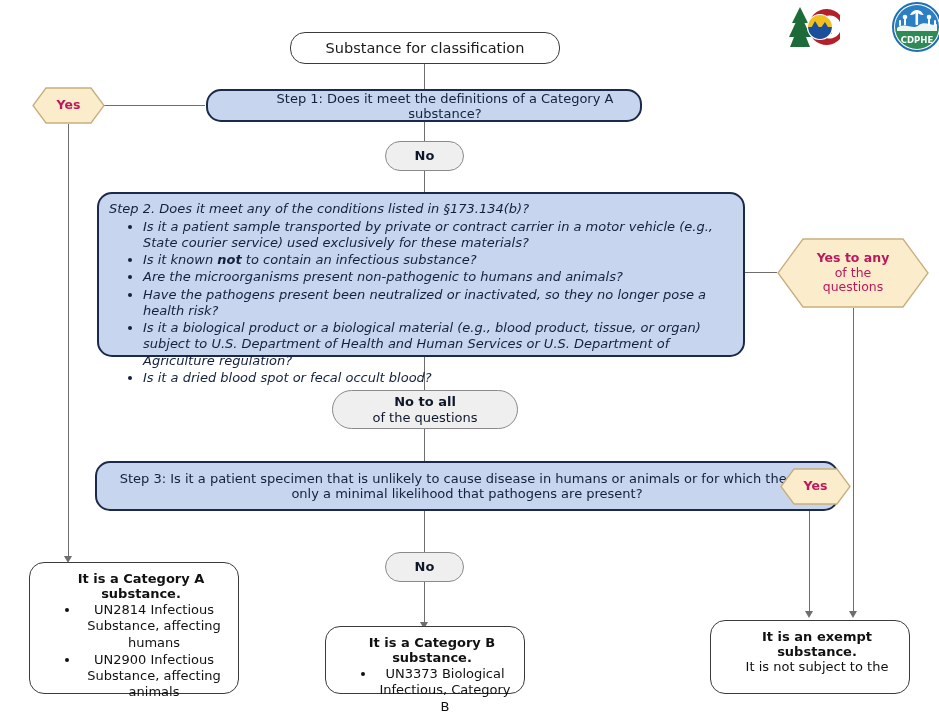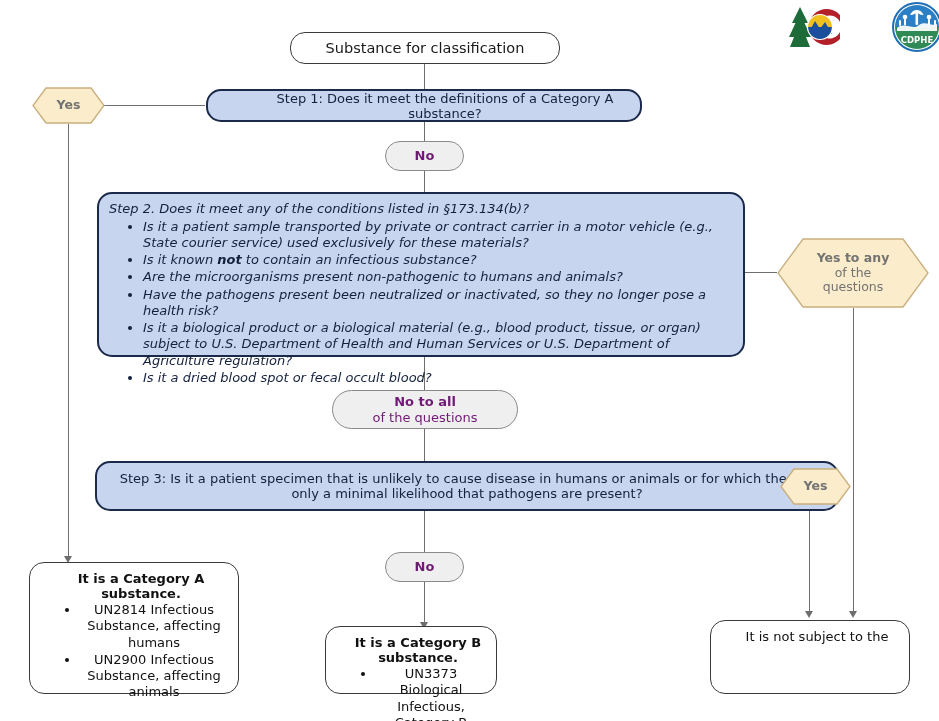--- a/index.html
+++ b/index.html
@@ -43,21 +43,21 @@
     font-size: 13px;
     color: #14213d;
   }
 
   
   .stadium {
     background: #efefef;
     border: 1px solid #8a8a8a;
     border-radius: 999px;
     font-size: 13px;
-    color: #701a75;
+    color: #0f172a;
     flex-direction: column;
     line-height: 1.2;
   }
 
   
   .hexwrap {
     position: absolute;
     display: flex;
     align-items: center;
     justify-content: center;
@@ -66,21 +66,21 @@
     position: absolute;
     left: 0;
     top: 0;
     overflow: visible;
   }
   .hexlabel {
     position: relative;
     z-index: 2;
     text-align: center;
     font-size: 12.5px;
-    color: #737373;
+    color: #be185d;
     line-height: 1.18;
     white-space: pre-line;
   }
 
   
   .rect-out {
     background: #ffffff;
     border: 1px solid #3b3b3b;
     font-size: 13px;
     color: #111111;
@@ -260,24 +260,25 @@
   </div>
 
   <div class="node rect-out" style="left:29px; top:562px; width:210px; height:132px;">
     <div class="bold">It is a Category A substance.</div>
     <ul class="bul">
       <li>UN2814 Infectious Substance, affecting humans</li>
       <li>UN2900 Infectious Substance, affecting animals</li>
     </ul>
   </div>
 
-  <div class="node rect-out" style="left:325px; top:626px; width:172px; height:68px;">
+  <div class="node rect-out" style="left:325px; top:626px; width:200px; height:68px;">
     <div class="bold">It is a Category B substance.</div>
     <ul class="bul">
       <li>UN3373 Biological Infectious, Category B</li>
     </ul>
   </div>
 
   <div class="node rect-out center" style="left:710px; top:620px; width:200px; height:74px;">
+    <div class="bold">It is an exempt substance.</div>
     <div>It is not subject to the</div>
   </div>
 
 </div>
 
 </body></html>

